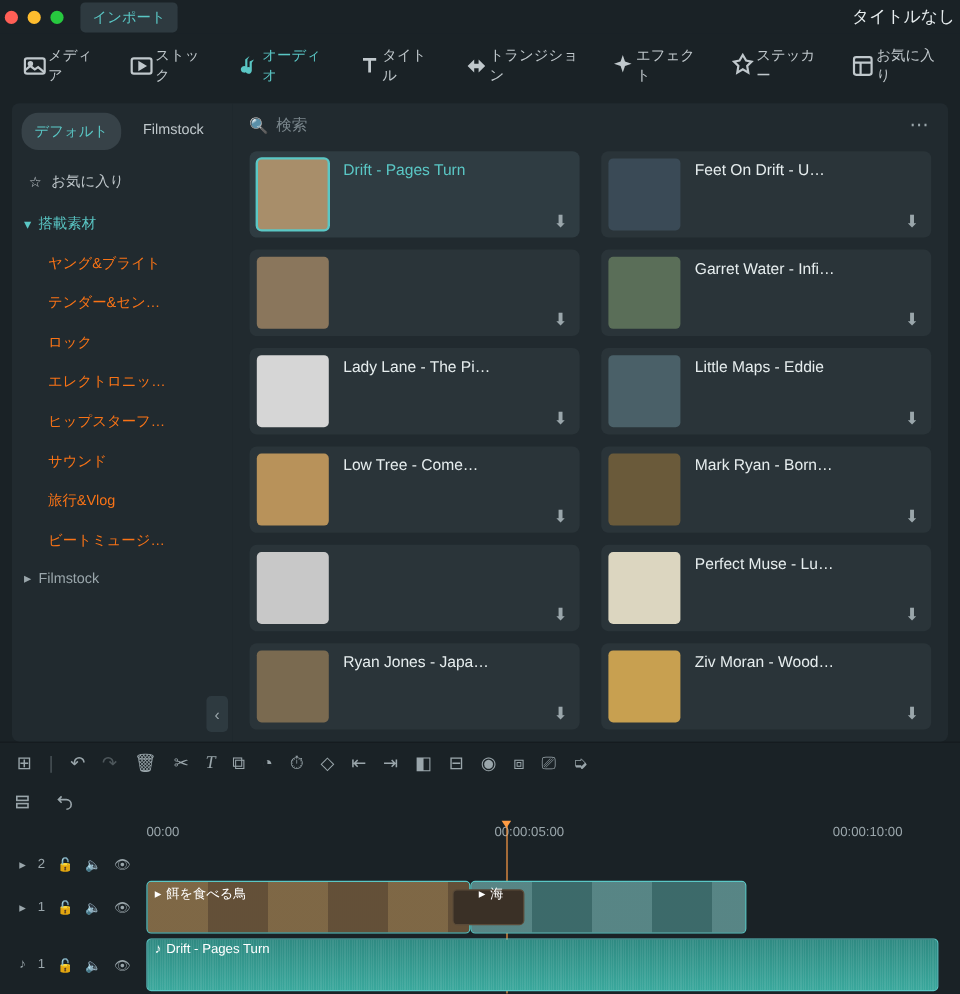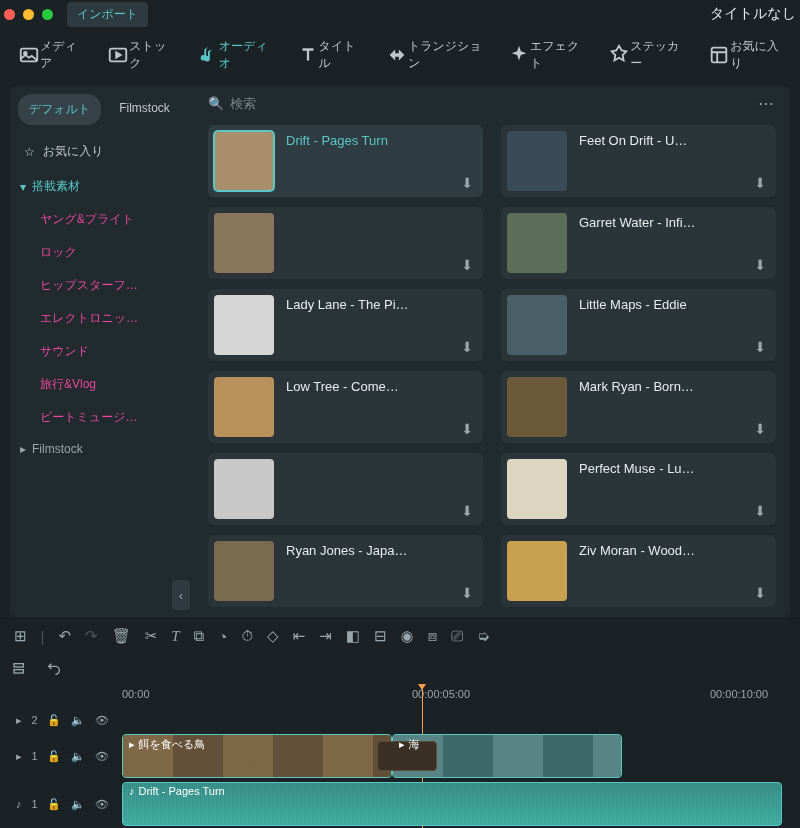--- a/index.html
+++ b/index.html
@@ -15,21 +15,21 @@
 .tool.active { color: #5ac7c5; }
 .tool svg { width: 22px; height: 22px; }
 .tool .ico { height: 22px; display: flex; align-items: center; font-size: 20px; }
 .main { display: flex; height: 532px; }
 .sidebar { width: 184px; background: #212a2f; display: flex; flex-direction: column; position: relative; border-radius: 6px 0 0 6px; margin-left: 10px; }
 .sidetabs { display: flex; padding: 8px; gap: 2px; }
 .stab { flex: 1; text-align: center; padding: 7px 0; font-size: 12px; border-radius: 14px; cursor: pointer; }
 .stab.active { background: #374248; color: #5ac7c5; }
 .fav { display: flex; align-items: center; gap: 8px; padding: 10px 14px; color: #c0c8cc; cursor: pointer; font-size: 12px; }
 .cat-head { display: flex; align-items: center; gap: 6px; padding: 8px 10px; color: #5ac7c5; font-size: 12px; cursor: pointer; }
-.cat-item { padding: 8px 10px 8px 30px; font-size: 12px; cursor: pointer; color: #ec4899; }
+.cat-item { padding: 8px 10px 8px 30px; font-size: 12px; cursor: pointer; color: #f97316; }
 .collapse { position: absolute; bottom: 8px; right: 4px; width: 18px; height: 30px; background: #2e3a40; border-radius: 4px; display: flex; align-items: center; justify-content: center; color: #9aa6ab; cursor: pointer; }
 .content { flex: 1; display: flex; flex-direction: column; background: #212a2f; margin-right: 10px; border-radius: 0 6px 6px 0; }
 .searchrow { display: flex; align-items: center; padding: 8px 14px; gap: 8px; }
 .search { flex: 0 0 auto; display: flex; align-items: center; gap: 6px; color: #7a868c; font-size: 13px; }
 .more { margin-left: auto; color: #9aa6ab; cursor: pointer; letter-spacing: 2px; font-size: 16px; }
 .grid { display: grid; grid-template-columns: 1fr 1fr; gap: 10px 18px; padding: 4px 14px 10px; overflow-y: auto; flex: 1; align-content: start; }
 .card { display: flex; gap: 12px; background: #2a3439; border-radius: 6px; padding: 6px; height: 72px; cursor: pointer; position: relative; }
 .card.sel { background: #2f3c42; }
 .thumb { width: 60px; height: 60px; border-radius: 4px; background: #6a5844; flex-shrink: 0; position: relative; overflow: hidden; }
 .card.sel .thumb { outline: 2px solid #5ac7c5; outline-offset: -1px; }
@@ -152,23 +152,24 @@
     </div>
     <div class="fav">
         <span>☆</span>
         <span>お気に入り</span>
       </div>
     <div class="cat-head">
         <span>▾</span>
         <span>搭載素材</span>
       </div>
     <div class="cat-item">ヤング&amp;ブライト</div>
+    <div class="cat-item">テンダー&amp;セン…</div>
     <div class="cat-item">ロック</div>
+    <div class="cat-item">エレクトロニッ…</div>
     <div class="cat-item">ヒップスターフ…</div>
-    <div class="cat-item">エレクトロニッ…</div>
     <div class="cat-item">サウンド</div>
     <div class="cat-item">旅行&amp;Vlog</div>
     <div class="cat-item">ビートミュージ…</div>
     <div class="cat-head" style="color:#9aa6ab">
         <span>▸</span>
         <span>Filmstock</span>
       </div>
     <div class="collapse">
         <span>‹</span>
       </div>
@@ -273,21 +274,21 @@
           <rect x="3" y="4" width="14" height="5"></rect>
           <rect x="3" y="13" width="14" height="5"></rect>
         </svg></span>
     <span class="tlbtn"><svg viewBox="0 0 24 24" fill="none" stroke="#5ac7c5" stroke-width="2">
           <path d="M8 4l-4 4 4 4M4 8h10a6 6 0 0 1 0 12"></path>
         </svg></span>
   </div>
   <div class="ruler">
     <span style="left:0">00:00</span>
     <span style="left:290px">00:00:05:00</span>
-    <span style="left:588px">00:00:10:00</span>
+    <span style="left:572px">00:00:10:00</span>
     <div class="playhead" style="left:300px"></div>
   </div>
 
   <div class="track short">
     <div class="trklabel">
         <span>▸</span>
         <span>2</span>
         <span class="ic">🔓</span>
         <span class="ic">🔈</span>
         <span class="ic">👁</span>

